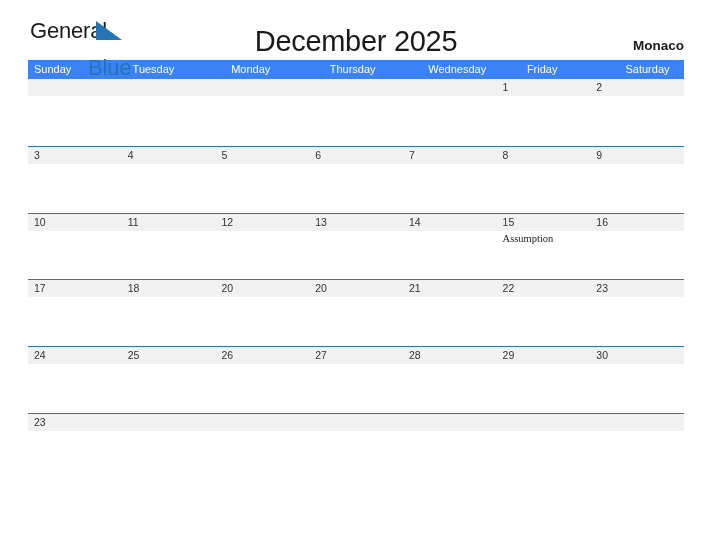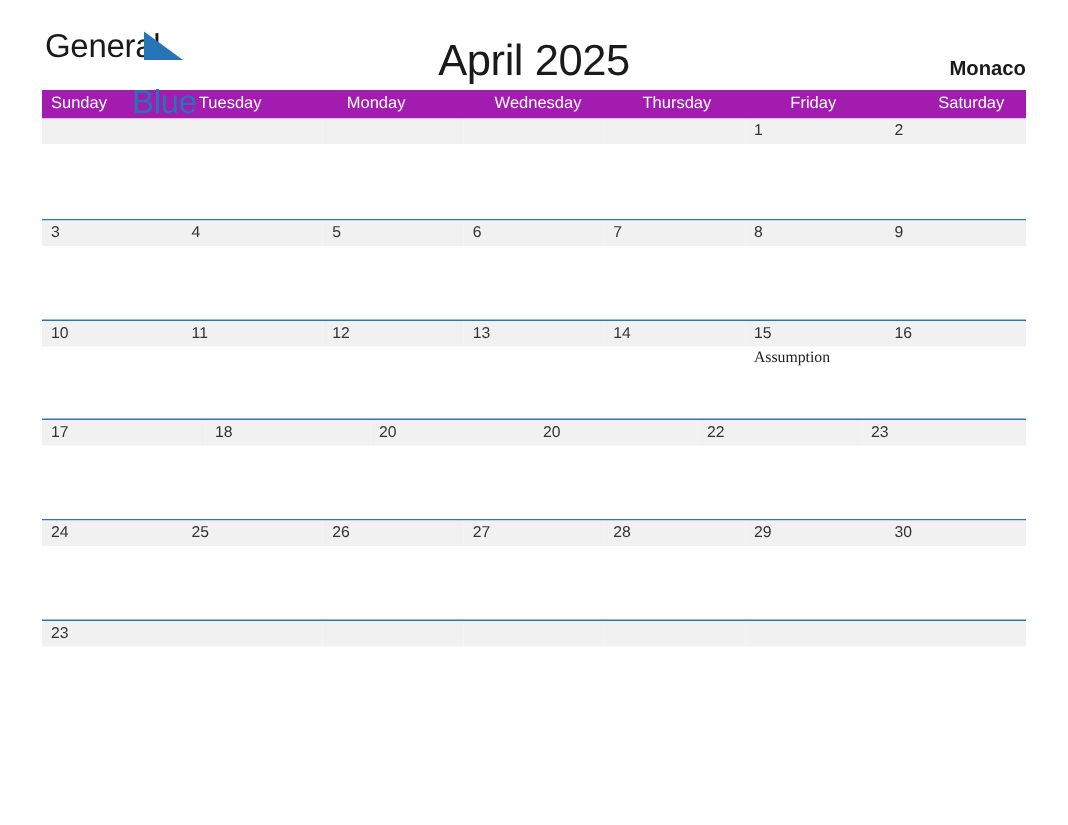--- a/index.html
+++ b/index.html
@@ -89,21 +89,21 @@
   }
 
   
   .calendar {
     margin: 0 28px;
     width: 656px;
   }
 
   .weekdays {
     display: flex;
-    background: #a21caf;
+    background: #3b82f6;
     height: 19px;
     gap: 34px;
   }
   .weekday {
     flex: 1 1 0;
     color: #ffffff;
     font-size: 11px;
     line-height: 19px;
     padding-left: 6px;
     box-sizing: border-box;
@@ -167,34 +167,34 @@
           <svg width="26" height="20" viewBox="0 0 26 20" xmlns="http://www.w3.org/2000/svg">
             <polygon points="0,0 26,19 0,19" fill="#2574b5"></polygon>
           </svg>
         </span>
       </div>
       <div class="logo-row2">
         <span class="logo-blue">Blue</span>
       </div>
     </div>
 
-    <div class="cal-title">April 2025</div>
+    <div class="cal-title">December 2025</div>
 
     <div class="location">Monaco</div>
 
   </div>
 
   <div class="calendar">
 
     <div class="weekdays">
       <div class="weekday">Sunday</div>
       <div class="weekday">Tuesday</div>
       <div class="weekday">Monday</div>
+      <div class="weekday">Thursday</div>
       <div class="weekday">Wednesday</div>
-      <div class="weekday">Thursday</div>
       <div class="weekday">Friday</div>
       <div class="weekday">Saturday</div>
     </div>
 
     <div class="week first-week">
       <div class="day">
           <span class="day-number"></span>
           <span class="event"></span>
         </div>
       <div class="day">
@@ -296,20 +296,24 @@
         </div>
       <div class="day">
           <span class="day-number">20</span>
           <span class="event"></span>
         </div>
       <div class="day">
           <span class="day-number">20</span>
           <span class="event"></span>
         </div>
       <div class="day">
+          <span class="day-number">21</span>
+          <span class="event"></span>
+        </div>
+      <div class="day">
           <span class="day-number">22</span>
           <span class="event"></span>
         </div>
       <div class="day">
           <span class="day-number">23</span>
           <span class="event"></span>
         </div>
     </div>
 
     <div class="week">

